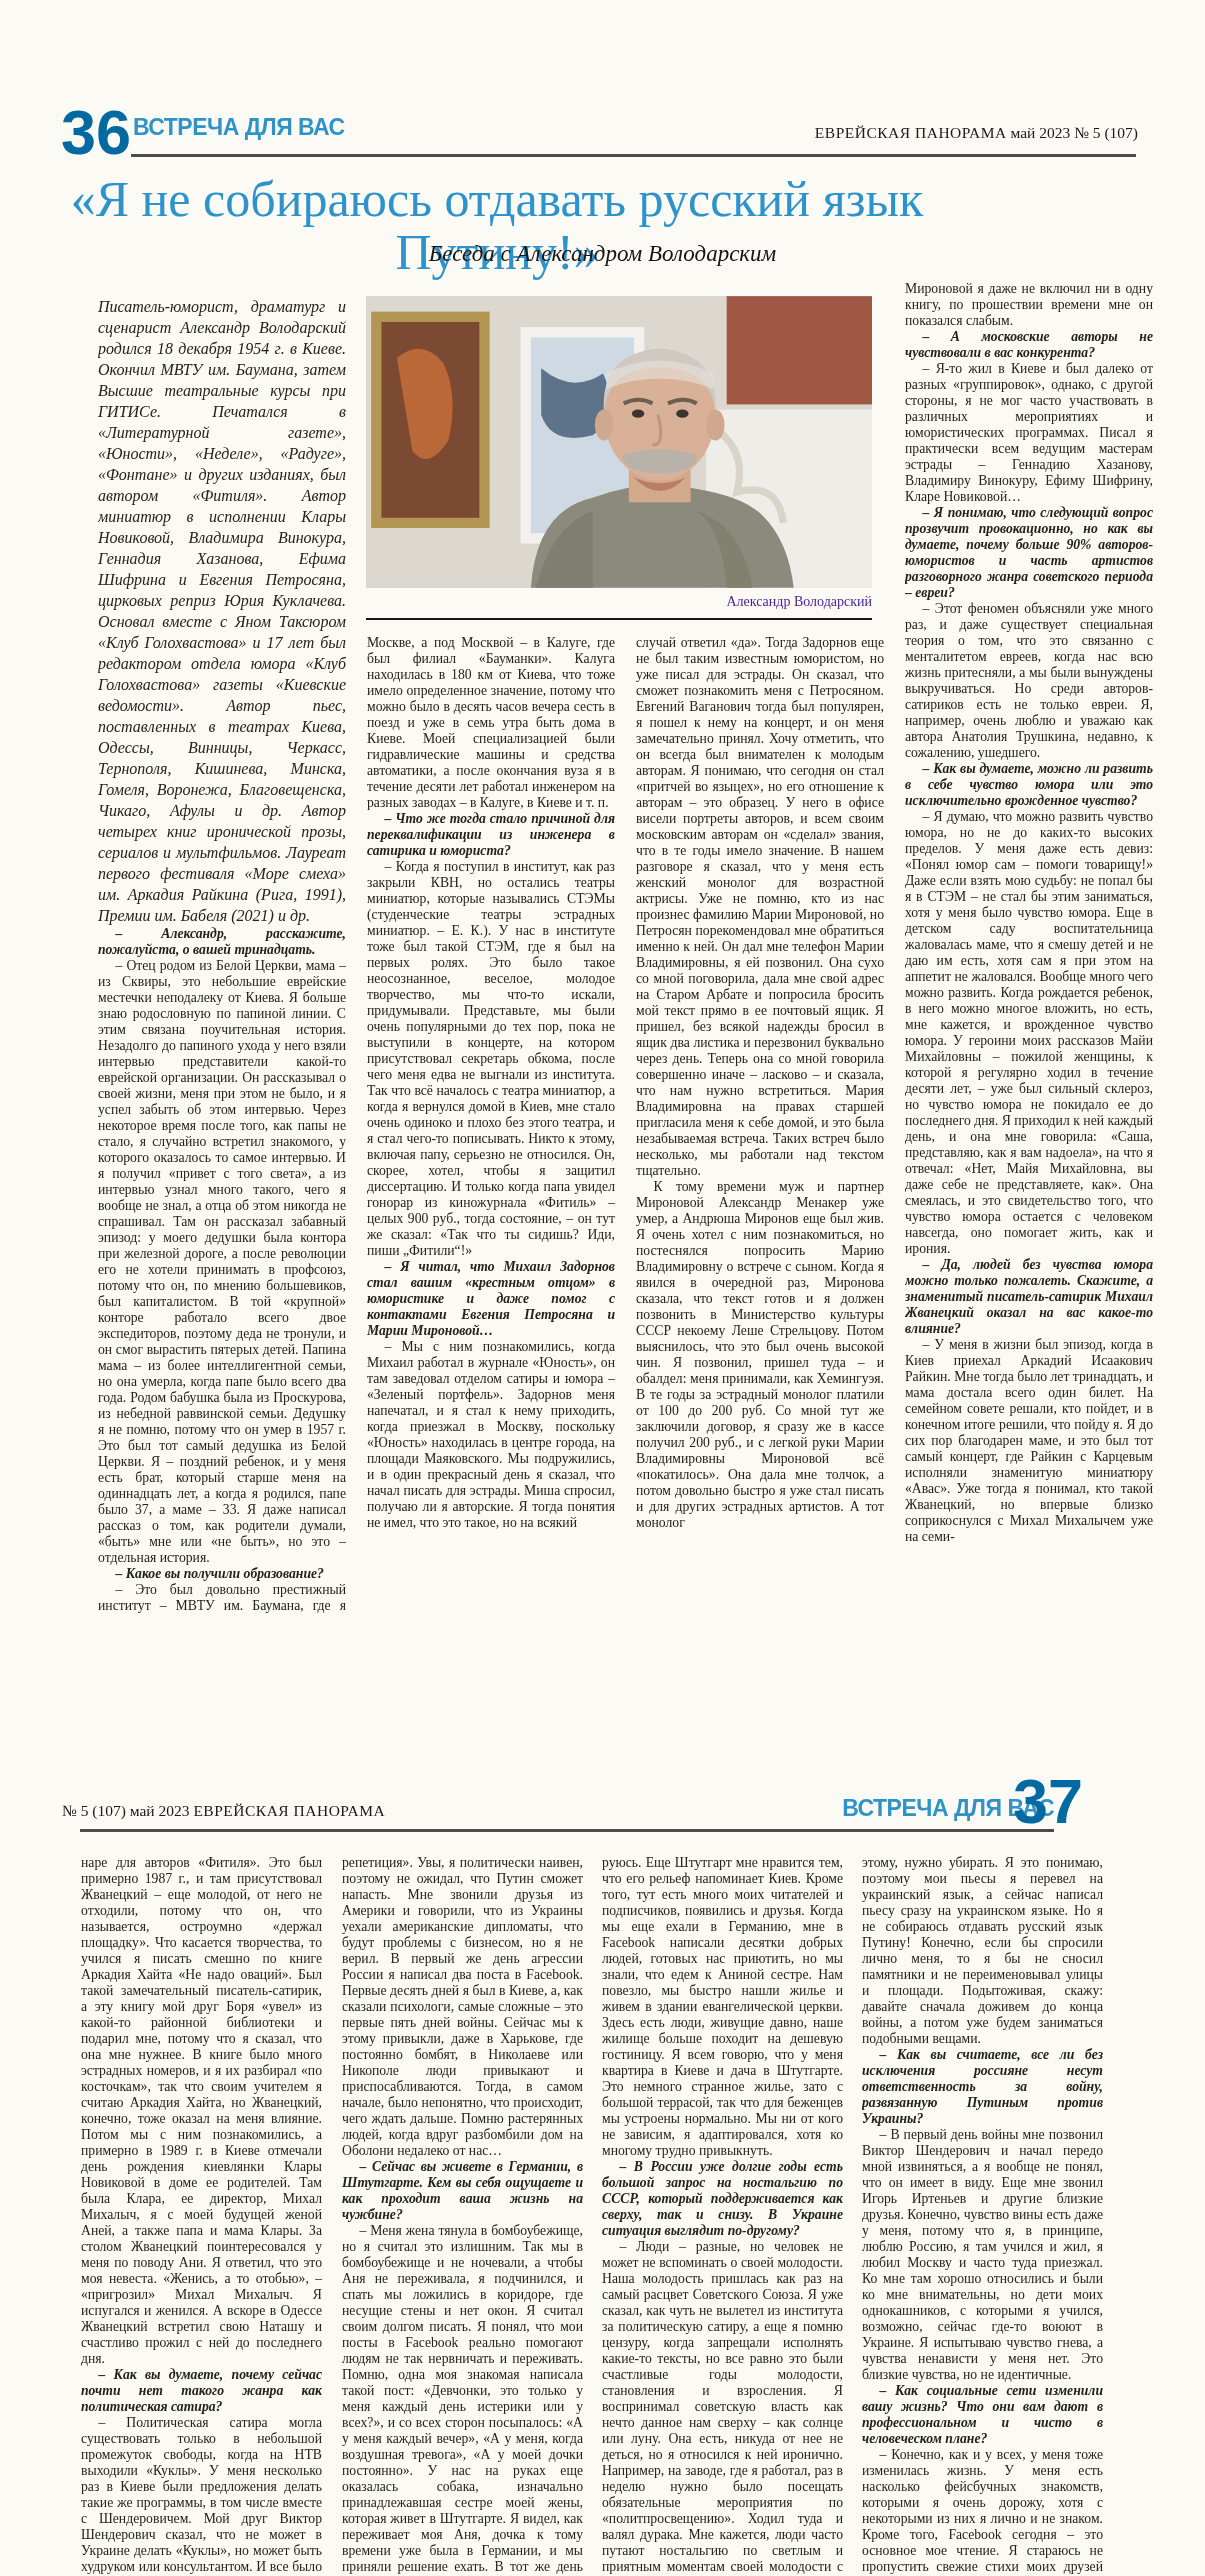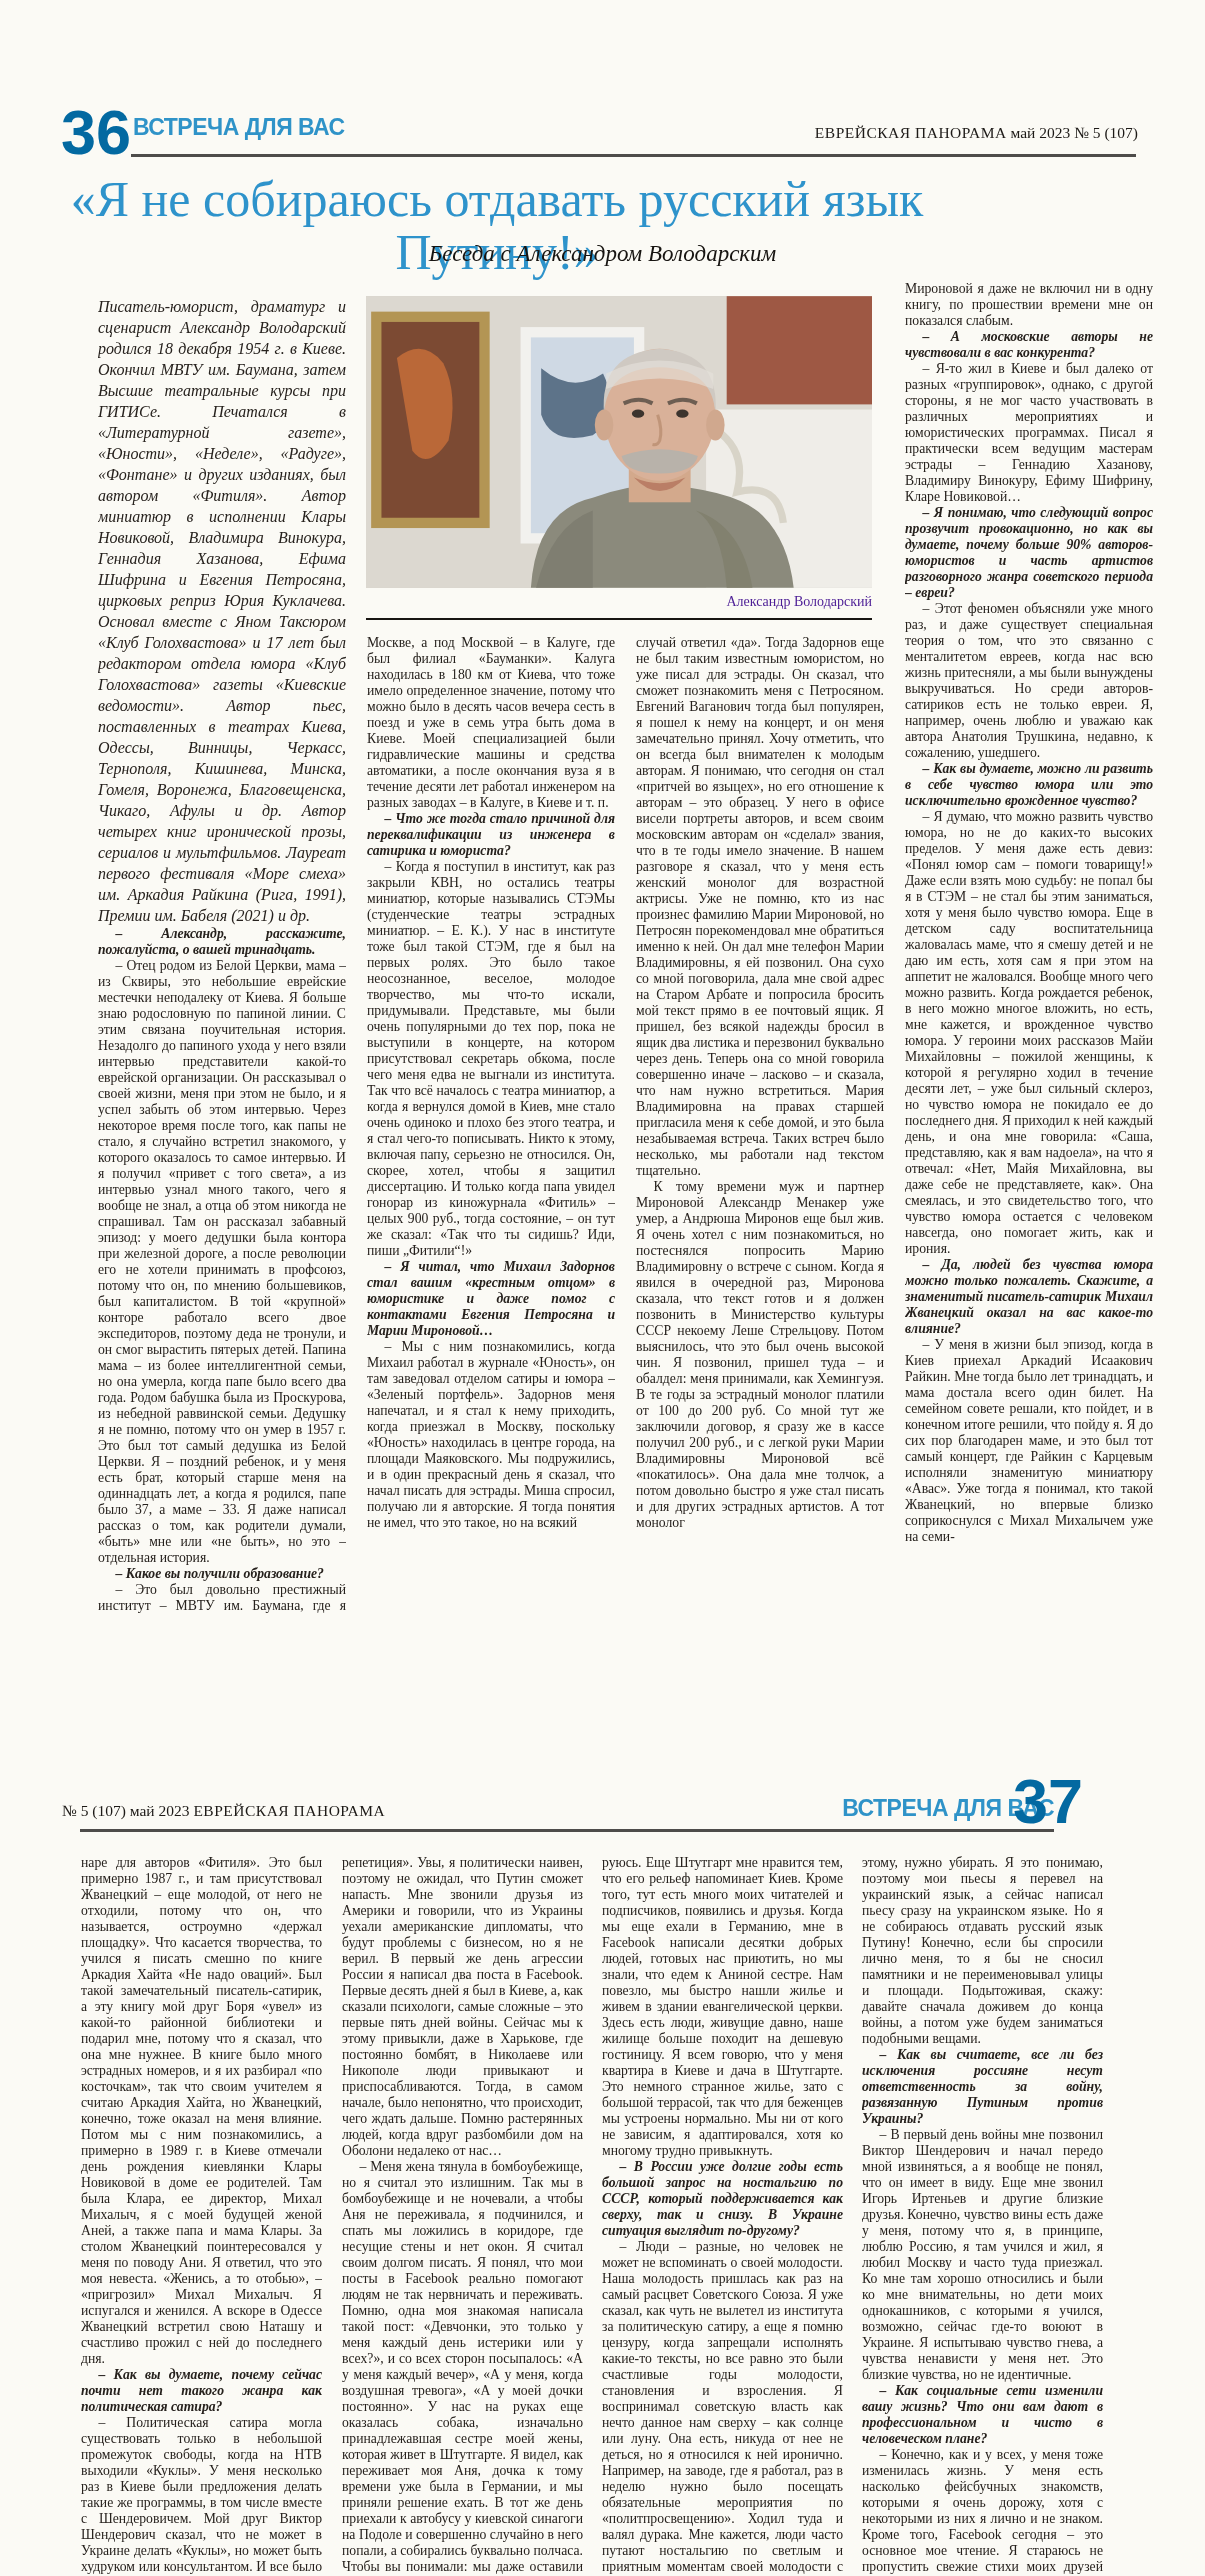--- a/index.html
+++ b/index.html
@@ -115,20 +115,21 @@
 <div class="abs pagenum" style="left:1013px;top:1770px;">37</div>
 <div class="abs rule" style="left:80px;top:1829px;width:974px;"></div>
 
 <div class="col" style="left:81px;top:1855px;width:241px;height:1450px;">
     <p class="a cont">наре для авторов «Фитиля». Это был примерно 1987 г., и там присутствовал Жванецкий – еще молодой, от него не отходили, потому что он, что называется, остроумно «держал площадку». Что касается творчества, то учился я писать смешно по книге Аркадия Хайта «Не надо оваций». Был такой замечательный писатель-сатирик, а эту книгу мой друг Боря «увел» из какой-то районной библиотеки и подарил мне, потому что я сказал, что она мне нужнее. В книге было много эстрадных номеров, и я их разбирал «по косточкам», так что своим учителем я считаю Аркадия Хайта, но Жванецкий, конечно, тоже оказал на меня влияние. Потом мы с ним познакомились, а примерно в 1989 г. в Киеве отмечали день рождения киевлянки Клары Новиковой в доме ее родителей. Там была Клара, ее директор, Михал Михалыч, я с моей будущей женой Аней, а также папа и мама Клары. За столом Жванецкий поинтересовался у меня по поводу Ани. Я ответил, что это моя невеста. «Женись, а то отобью», – «пригрозил» Михал Михалыч. Я испугался и женился. А вскоре в Одессе Жванецкий встретил свою Наташу и счастливо прожил с ней до последнего дня.</p>
     <p class="q">– Как вы думаете, почему сейчас почти нет такого жанра как политическая сатира?</p>
     <p class="a">– Политическая сатира могла существовать только в небольшой промежуток свободы, когда на НТВ выходили «Куклы». У меня несколько раз в Киеве были предложения делать такие же программы, в том числе вместе с Шендеровичем. Мой друг Виктор Шендерович сказал, что не может в Украине делать «Куклы», но может быть худруком или консультантом. И все было на мази, но затем продюсеры давали понять, что есть парочка персонажей, которых нужно меньше «трогать», и все срывалось. Сатирическая программа не может существовать в ограничительных рамках. К счастью, у Виктора в «Куклах» таких ограничений почти не было, хотя он позже писал, что его просили иногда поменять какую-то фразу, однако все-таки он был свободен.</p>
   </div>
 <div class="col" style="left:342px;top:1855px;width:241px;height:1450px;">
     <p class="a cont">репетиция». Увы, я политически наивен, поэтому не ожидал, что Путин сможет напасть. Мне звонили друзья из Америки и говорили, что из Украины уехали американские дипломаты, что будут проблемы с бизнесом, но я не верил. В первый же день агрессии России я написал два поста в Facebook. Первые десять дней я был в Киеве, а, как сказали психологи, самые сложные – это первые пять дней войны. Сейчас мы к этому привыкли, даже в Харькове, где постоянно бомбят, в Николаеве или Никополе люди привыкают и приспосабливаются. Тогда, в самом начале, было непонятно, что происходит, чего ждать дальше. Помню растерянных людей, когда вдруг разбомбили дом на Оболони недалеко от нас…</p>
+    <p class="q">– Сейчас вы живете в Германии, в Штутгарте. Кем вы себя ощущаете и как проходит ваша жизнь на чужбине?</p>
     <p class="a">– Меня жена тянула в бомбоубежище, но я считал это излишним. Так мы в бомбоубежище и не ночевали, а чтобы Аня не переживала, я подчинился, и спать мы ложились в коридоре, где несущие стены и нет окон. Я считал своим долгом писать. Я понял, что мои посты в Facebook реально помогают людям не так нервничать и переживать. Помню, одна моя знакомая написала такой пост: «Девчонки, это только у меня каждый день истерики или у всех?», и со всех сторон посыпалось: «А у меня каждый вечер», «А у меня, когда воздушная тревога», «А у моей дочки постоянно». У нас на руках еще оказалась собака, изначально принадлежавшая сестре моей жены, которая живет в Штутгарте. Я видел, как переживает моя Аня, дочка к тому времени уже была в Германии, и мы приняли решение ехать. В тот же день приехали к автобусу у киевской синагоги на Подоле и совершенно случайно в него попали, а собирались буквально полчаса. Чтобы вы понимали: мы даже оставили включенным холодильник и свет в двух комнатах, создавая иллюзию, что дома кто-то есть, из-за чего у нас потом возникли большие проблемы. Я решил, что мы через несколько дней вернемся. А потом мы попали в Венгрию, в Будапешт, а затем в Штутгарт, куда привезли с собой ту самую собаку, и с тех пор живем тут.</p>
   </div>
 <div class="col" style="left:602px;top:1855px;width:241px;height:1450px;">
     <p class="a cont">руюсь. Еще Штутгарт мне нравится тем, что его рельеф напоминает Киев. Кроме того, тут есть много моих читателей и подписчиков, появились и друзья. Когда мы еще ехали в Германию, мне в Facebook написали десятки добрых людей, готовых нас приютить, но мы знали, что едем к Аниной сестре. Нам повезло, мы быстро нашли жилье и живем в здании евангелической церкви. Здесь есть люди, живущие давно, наше жилище больше походит на дешевую гостиницу. Я всем говорю, что у меня квартира в Киеве и дача в Штутгарте. Это немного странное жилье, зато с большой террасой, так что для беженцев мы устроены нормально. Мы ни от кого не зависим, я адаптировался, хотя ко многому трудно привыкнуть.</p>
     <p class="q">– В России уже долгие годы есть большой запрос на ностальгию по СССР, который поддерживается как сверху, так и снизу. В Украине ситуация выглядит по-другому?</p>
     <p class="a">– Люди – разные, но человек не может не вспоминать о своей молодости. Наша молодость пришлась как раз на самый расцвет Советского Союза. Я уже сказал, как чуть не вылетел из института за политическую сатиру, а еще я помню цензуру, когда запрещали исполнять какие-то тексты, но все равно это были счастливые годы молодости, становления и взросления. Я воспринимал советскую власть как нечто данное нам сверху – как солнце или луну. Она есть, никуда от нее не деться, но я относился к ней иронично. Например, на заводе, где я работал, раз в неделю нужно было посещать обязательные мероприятия по «политпросвещению». Ходил туда и валял дурака. Мне кажется, люди часто путают ностальгию по светлым и приятным моментам своей молодости с жизнью в стране, которая уничтожила миллионы своих сограждан, где не было свободы слова, а часто даже элементарных продуктов и лекарств. Конечно, в СССР можно было получить бесплатное образование, на кусок хлеба при советской власти при желании тоже можно было заработать, хотя были копеечные зарплаты и в 60 руб. в месяц, а у меня первая зарплата была аж 110 руб.</p>
   </div>
 <div class="col" style="left:862px;top:1855px;width:241px;height:1450px;">
     <p class="a cont">этому, нужно убирать. Я это понимаю, поэтому мои пьесы я перевел на украинский язык, а сейчас написал пьесу сразу на украинском языке. Но я не собираюсь отдавать русский язык Путину! Конечно, если бы спросили лично меня, то я бы не сносил памятники и не переименовывал улицы и площади. Подытоживая, скажу: давайте сначала доживем до конца войны, а потом уже будем заниматься подобными вещами.</p>
     <p class="q">– Как вы считаете, все ли без исключения россияне несут ответственность за войну, развязанную Путиным против Украины?</p>

